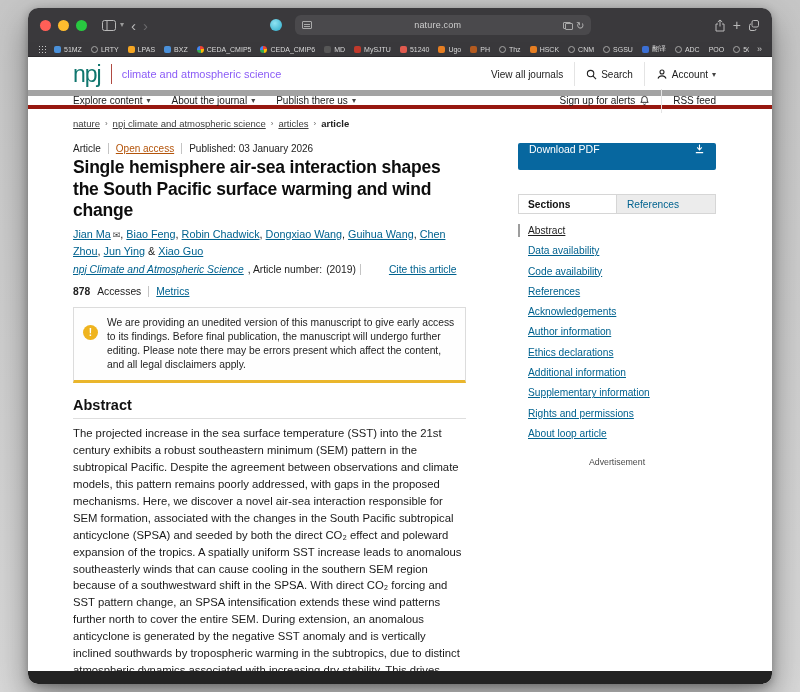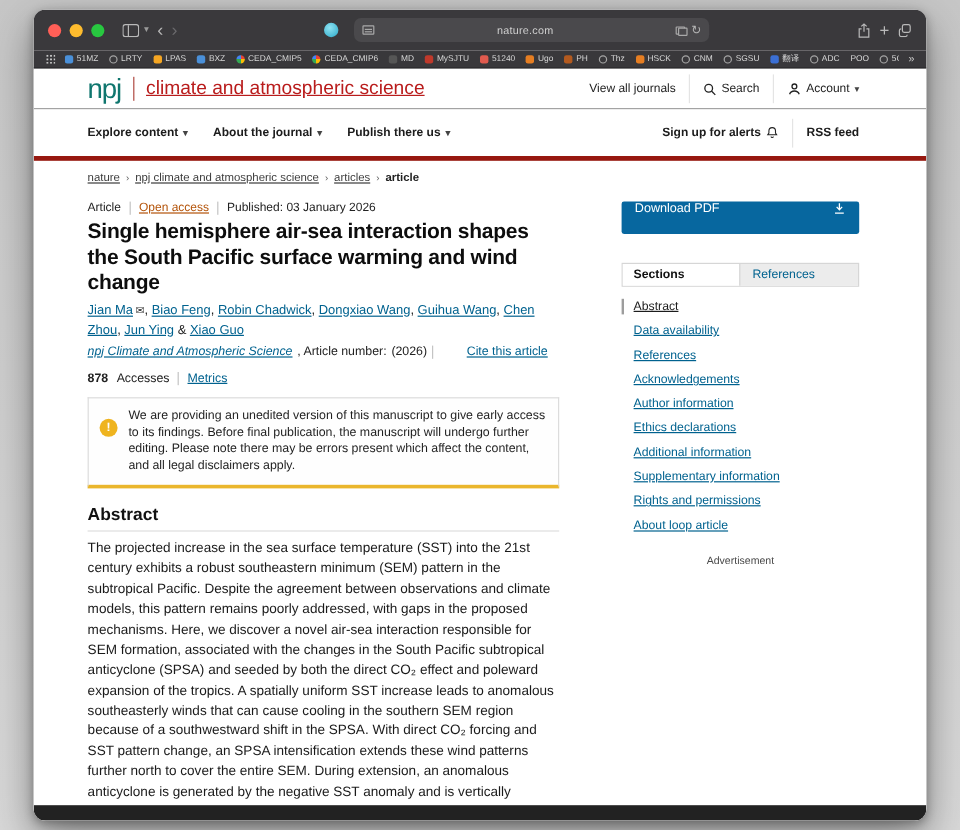--- a/index.html
+++ b/index.html
@@ -35,27 +35,27 @@
   .bm-ico.globe { border-radius:50%; border:1px solid #a5a5a5; background:transparent; }
   .bm-ico.chrome { border-radius:50%; background:conic-gradient(#ea4335 0 25%, #fbbc05 0 50%, #34a853 0 75%, #4285f4 0 100%); }
   .bm-more { color:#c7c7c7; font-size:9px; margin-left:8px; flex:none; }
 
   
   .page { position:absolute; top:50px; left:0; right:0; bottom:0; background:#fff; overflow:hidden; }
 
   .site-header { height:32px; display:flex; align-items:center; padding:0 56px 0 45px; }
   .logo { font-size:23px; font-weight:normal; color:#0f766e; letter-spacing:-1px; }
   .logo-sep { width:1px; height:20px; background:#b04a42; margin:0 10px; }
-  .journal-name { font-size:16px; color:#b91c1c;text-decoration:underline; }
+  .journal-name { font-size:11px; color:#8b5cf6; }
   .header-right { margin-left:auto; display:flex; align-items:center; font-size:10px; color:#1c1c1c; }
   .vsep-lg { width:1px; height:24px; background:#e4e4e4; margin:0 11px; }
   .hdr-item { display:flex; align-items:center; gap:4px; }
   .chev-dn { font-size:8px; color:#444; }
 
-  .subnav { height:40px; display:flex; align-items:center; padding:0 56px 0 45px; border-top:1px solid #a3a3a3; font-size:10px; font-weight:bold; color:#1c1c1c; }
+  .subnav { height:15px; display:flex; align-items:center; padding:0 56px 0 45px; border-top:6px solid #a3a3a3; font-size:10px; font-weight:normal; color:#1c1c1c; }
   .nav-item { display:flex; align-items:center; gap:4px; margin-right:21px; }
   .subnav-right { margin-left:auto; display:flex; align-items:center; }
   .redbar { height:4px; background:#97180f; }
 
   .breadcrumb { padding:9px 0 0 45px; font-size:9.5px; color:#333; display:flex; align-items:center; gap:5px; }
   .breadcrumb a { color:#3c3c3c; text-decoration:underline; }
   .crumb-sep { color:#666; font-size:8px; }
   .crumb-current { font-weight:bold; color:#222; }
 
   .main { display:flex; padding:14px 56px 0 45px; }
@@ -312,21 +312,21 @@
             <span>Published: 03 January 2026</span>
           </div>
 
           <h1 class="title">Single hemisphere air-sea interaction shapes the South Pacific surface warming and wind change</h1>
 
           <div class="authors"><a>Jian Ma</a><span class="mail">✉</span>, <a>Biao Feng</a>, <a>Robin Chadwick</a>, <a>Dongxiao Wang</a>, <a>Guihua Wang</a>, <a>Chen Zhou</a>, <a>Jun Ying</a> &amp; <a>Xiao Guo</a></div>
 
           <div class="journal-line">
             <a class="jname">npj Climate and Atmospheric Science</a>
             <span>, Article number:</span>
-            <span>(2026)</span>
+            <span>(2019)</span>
             <span class="vsep"></span>
             <a class="cite">Cite this article</a>
           </div>
 
           <div class="metrics">
             <b>878</b>
             <span>Accesses</span>
             <span class="vsep"></span>
             <a>Metrics</a>
           </div>
@@ -351,20 +351,21 @@
           </div>
 
           <div class="tabs-box">
             <span class="tab-active">Sections</span>
             <span class="tab-idle">References</span>
           </div>
 
           <div class="side-links">
               <a class="side-link active">Abstract</a>
               <a class="side-link">Data availability</a>
+              <a class="side-link">Code availability</a>
               <a class="side-link">References</a>
               <a class="side-link">Acknowledgements</a>
               <a class="side-link">Author information</a>
               <a class="side-link">Ethics declarations</a>
               <a class="side-link">Additional information</a>
               <a class="side-link">Supplementary information</a>
               <a class="side-link">Rights and permissions</a>
               <a class="side-link">About loop article</a>
             </div>
 

